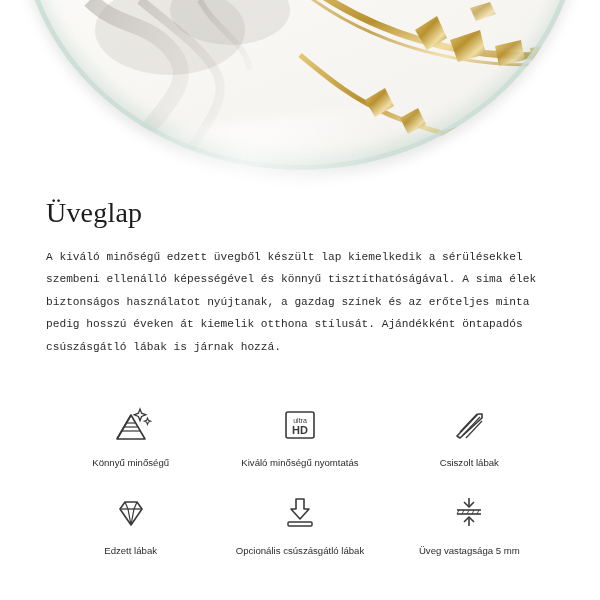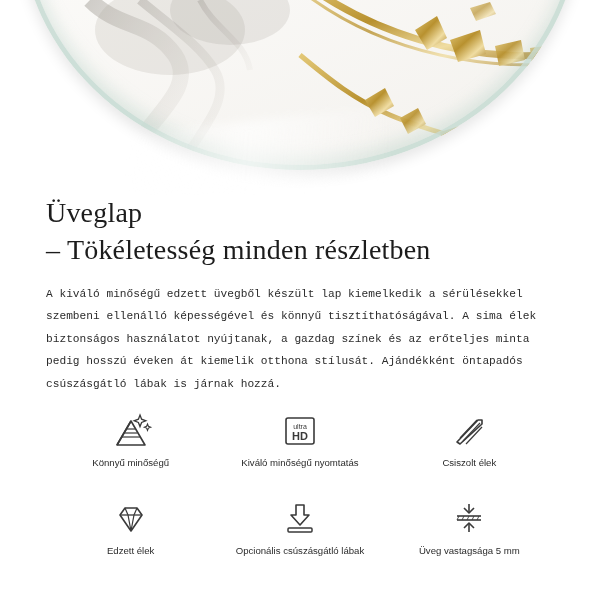--- a/index.html
+++ b/index.html
@@ -118,21 +118,21 @@
   }
   .feature {
     display: flex;
     flex-direction: column;
     align-items: center;
     justify-content: flex-start;
   }
   .feature .ico {
     height: 46px;
     display: flex;
-    align-items: flex-end;
+    align-items: flex-start;
     justify-content: center;
   }
   .feature .cap {
     margin-top: 6px;
     font-size: 9.6px;
     color: #2b2b2b;
     text-align: center;
     line-height: 1.25;
   }
   svg { display: block; }
@@ -190,21 +190,20 @@
       </g>
     </svg>
 
     <div class="hero-rim"></div>
     <div class="hero-shine"></div>
   </div>
 
   <div class="content">
     <h1 class="headline">
       <span class="line1">Üveglap</span>
-      <span class="line2">– Tökéletesség minden részletben</span>
     </h1>
 
     <div class="body-copy">
       <p>A kiváló minőségű edzett üvegből készült lap kiemelkedik a sérülésekkel szembeni ellenálló képességével és könnyű tisztíthatóságával. A sima élek biztonságos használatot nyújtanak, a gazdag színek és az erőteljes minta pedig hosszú éveken át kiemelik otthona stílusát. Ajándékként öntapadós csúszásgátló lábak is járnak hozzá.</p>
     </div>
   </div>
 
   <div class="features">
 
     <div class="feature">
@@ -235,33 +234,33 @@
 
     <div class="feature">
       <div class="ico">
         <svg width="44" height="40" viewBox="0 0 44 40">
           <path d="M10,31 L31,9 L35,9 L35,13 L13,33 Z" fill="none" stroke="#3a3a3a" stroke-width="1.6" stroke-linejoin="round"></path>
           <path d="M16,30 L33,12" stroke="#3a3a3a" stroke-width="1.2"></path>
           <path d="M13,27 L30,9" stroke="#3a3a3a" stroke-width="1.2"></path>
           <path d="M19,33 L35,16" stroke="#3a3a3a" stroke-width="1.2"></path>
         </svg>
       </div>
-      <div class="cap">Csiszolt élek</div>
+      <div class="cap">Csiszolt lábak</div>
     </div>
 
     <div class="feature">
       <div class="ico">
         <svg width="44" height="40" viewBox="0 0 44 40">
           <path d="M11,16 L16,9 L28,9 L33,16 L22,32 Z" fill="none" stroke="#3a3a3a" stroke-width="1.6" stroke-linejoin="round"></path>
           <path d="M11,16 L33,16" stroke="#3a3a3a" stroke-width="1.3"></path>
           <path d="M16,9 L19,16 L22,32" stroke="#3a3a3a" stroke-width="1.2" fill="none"></path>
           <path d="M28,9 L25,16 L22,32" stroke="#3a3a3a" stroke-width="1.2" fill="none"></path>
         </svg>
       </div>
-      <div class="cap">Edzett élek</div>
+      <div class="cap">Edzett lábak</div>
     </div>
 
     <div class="feature">
       <div class="ico">
         <svg width="44" height="40" viewBox="0 0 44 40">
           <path d="M18,6 L26,6 L26,16 L31,16 L22,26 L13,16 L18,16 Z" fill="none" stroke="#3a3a3a" stroke-width="1.6" stroke-linejoin="round"></path>
           <rect x="10" y="29" width="24" height="4" rx="1" fill="none" stroke="#3a3a3a" stroke-width="1.5"></rect>
         </svg>
       </div>
       <div class="cap">Opcionális csúszásgátló lábak</div>

